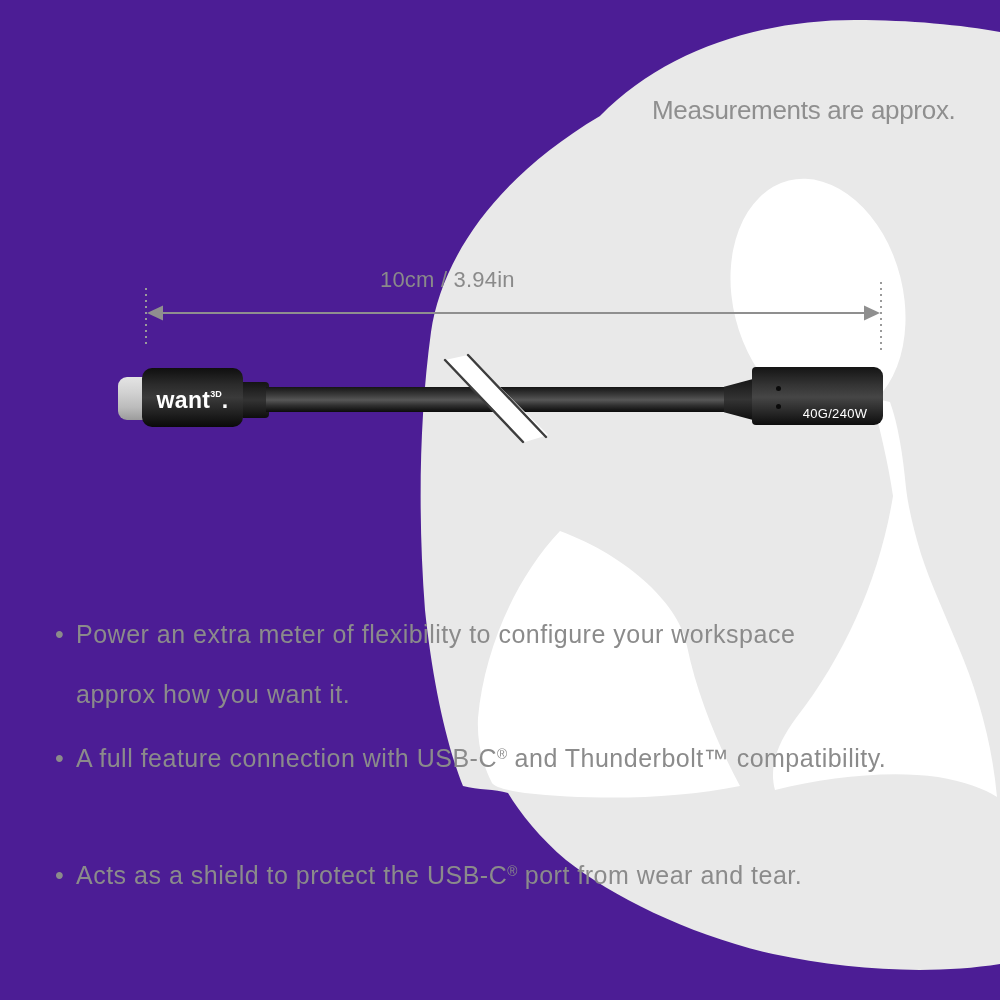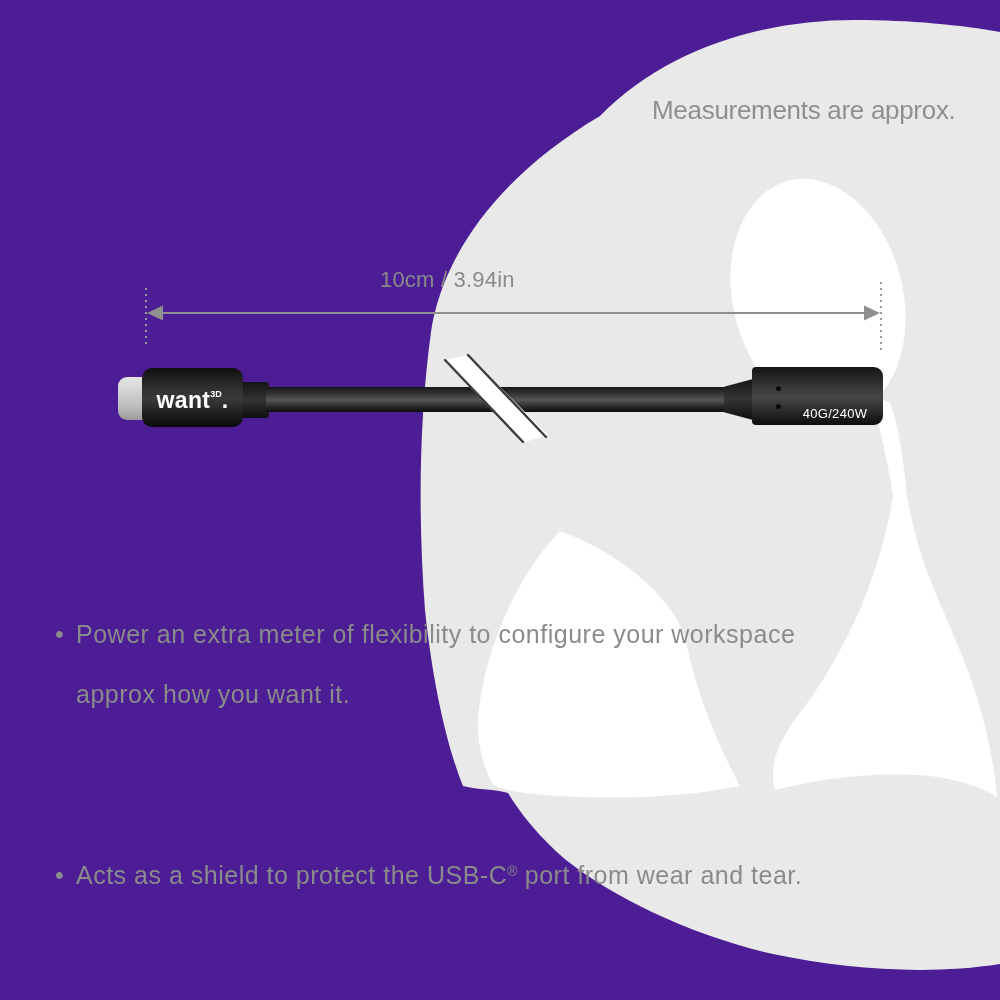--- a/index.html
+++ b/index.html
@@ -94,15 +94,16 @@
 
   <div class="neck-right"></div>
   <div class="body-right">
     <span class="pin-dot d1"></span>
     <span class="pin-dot d2"></span>
     <span class="spec">40G/240W</span>
   </div>
 
   <div class="feat-line t1"><span class="bullet">•</span><span>Power an extra meter of flexibility to configure your workspace</span></div>
   <div class="feat-line wrap t2"><span>approx how you want it.</span></div>
+  <div class="feat-line t3"><span class="bullet">•</span><span>A full feature connection with USB-C<sup class="reg">®</sup> and Thunderbolt™ compatibility.</span></div>
   <div class="feat-line t5"><span class="bullet">•</span><span>Acts as a shield to protect the USB-C<sup class="reg">®</sup> port from wear and tear.</span></div>
 
 </div>
 
 </body></html>

